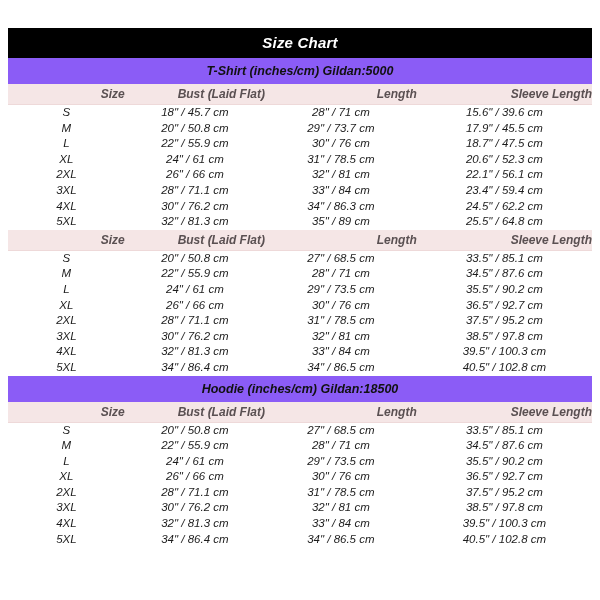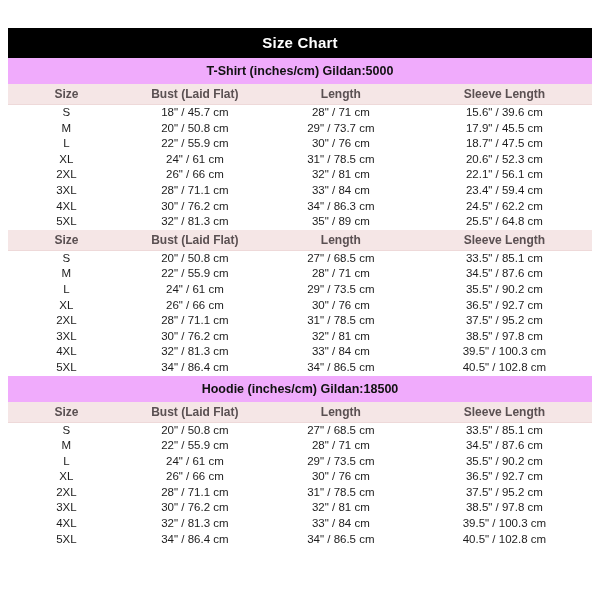--- a/index.html
+++ b/index.html
@@ -11,33 +11,34 @@
     background: #ffffff;
     font-family: "Liberation Sans", sans-serif;
   }
   .page {
     width: 600px;
     height: 600px;
     background: #ffffff;
   }
   .chart {
     margin: 28px 8px 16px 8px;
+    font-style: italic;
   }
   .title-bar {
     background: #000000;
     color: #ffffff;
     font-weight: bold;
     font-size: 15px;
     text-align: center;
     height: 30px;
     line-height: 30px;
     letter-spacing: 0.2px;
   }
   .section-header {
-    background: #f0abfc;
+    background: #8b5cf6;
     color: #111111;
     font-weight: bold;
     font-size: 12.5px;
     text-align: center;
     height: 26px;
     line-height: 26px;
   }
   table {
     width: 100%;
     border-collapse: collapse;
@@ -45,21 +46,21 @@
   }
   col.c1 { width: 20%; }
   col.c2 { width: 24%; }
   col.c3 { width: 26%; }
   col.c4 { width: 30%; }
   thead th {
     background: #f5e6e6;
     color: #5a5052;
     font-weight: bold;
     font-size: 12px;
-    text-align: center;
+    text-align: right;
     height: 20px;
     line-height: 20px;
     padding: 0;
     border-bottom: 1px solid #eed9d9;
   }
   tbody td {
     color: #1c1c1c;
     font-size: 11.5px;
     text-align: center;
     height: 15.6px;

